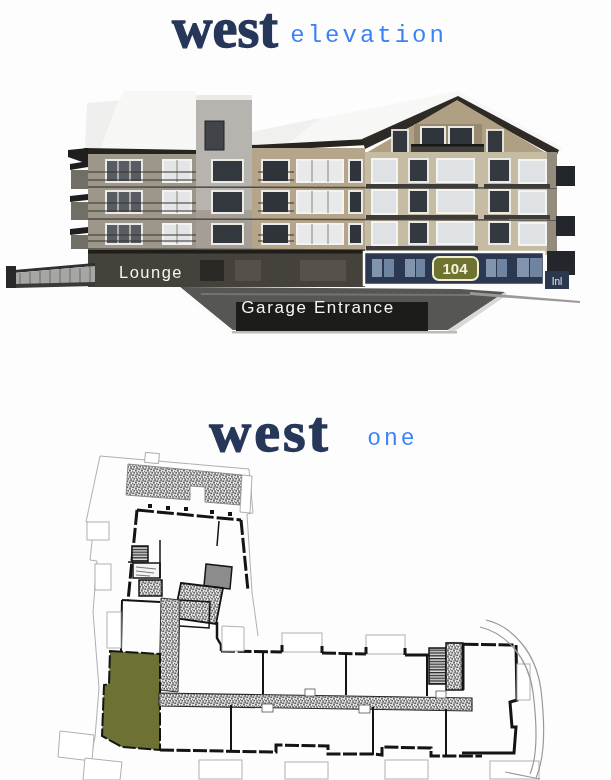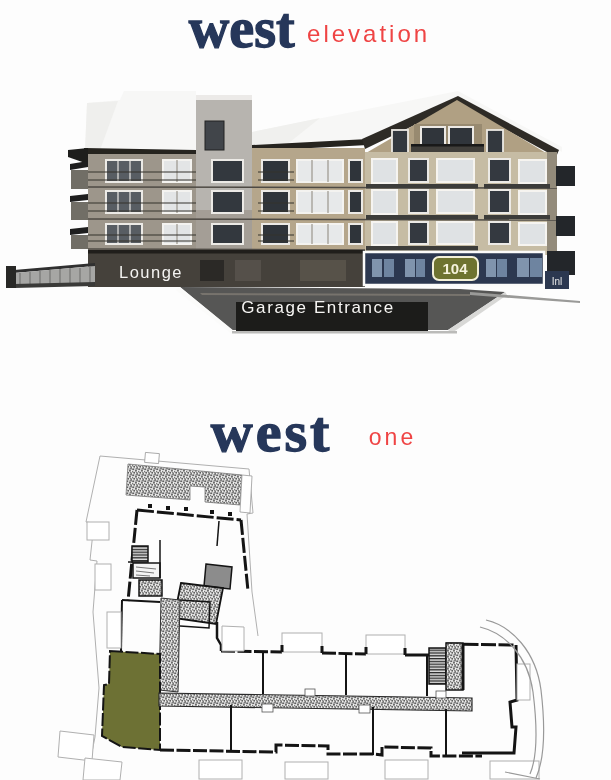--- a/index.html
+++ b/index.html
@@ -1,19 +1,19 @@
 <!DOCTYPE html>
 <html><head>
 <meta charset="utf-8">
 <style>
   html,body{margin:0;padding:0;background:#fdfdfd;width:611px;height:780px;overflow:hidden;}
   body{font-family:"Liberation Sans",sans-serif;position:relative;}
   .title{position:absolute;left:0;width:611px;text-align:center;white-space:nowrap;}
   .big{font-family:"Liberation Serif",serif;font-weight:bold;color:#26375a;letter-spacing:0px;-webkit-text-stroke:1.3px #26375a;}
-  .small{font-family:Liberation Sans, sans-serif;color:#ef4444;letter-spacing:3px;}
+  .small{font-family:Liberation Mono, monospace;color:#3b82f6;letter-spacing:3px;}
 </style>
 </head>
 <body>
 
 <div class="title" style="top:-4px;">
   <span class="big" style="font-size:56px;">west</span>
   <span class="small" style="font-size:24px;position:relative;top:-5px;left:8px;">elevation</span>
 </div>
 
 <svg width="611" height="300" viewBox="0 0 611 300" style="position:absolute;left:0;top:60px;">

